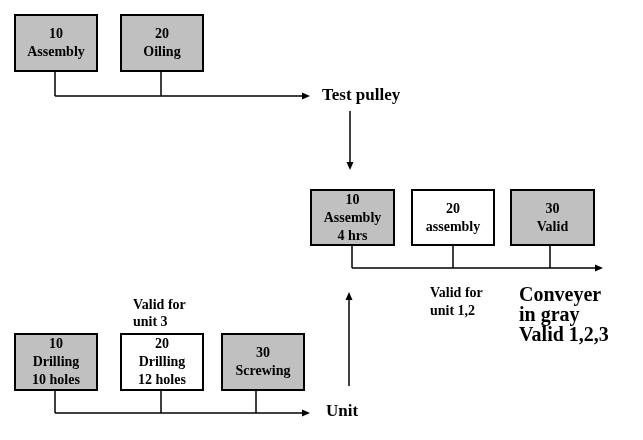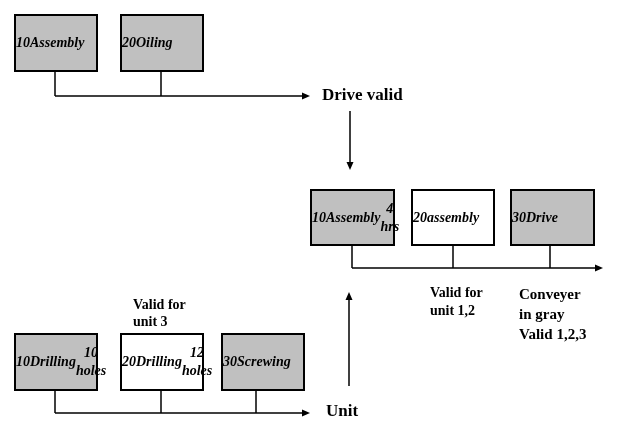--- a/index.html
+++ b/index.html
@@ -8,43 +8,42 @@
     width:643px;height:440px;
     background:var(--background,#ffffff);
     font-family:"Liberation Serif","DejaVu Serif",serif;
     overflow:hidden;
   }
   .connectors{position:absolute;left:0;top:0;width:643px;height:440px;}
   .pbox{
     position:absolute;
     box-sizing:border-box;
     border:2px solid var(--border,#000000);
-    display:flex;
-    align-items:center;
+    display:flex;flex-direction:column;
+    align-items:center;justify-content:center;
     text-align:center;
     font-weight:bold;font-size:14px;line-height:18px;
     color:#000;
-    font-style:italic;
   }
   .pbox.gray{background:var(--gray-fill,#c0c0c0);}
   .pbox.white{background:var(--white-fill,#ffffff);}
   .flow-label{
     position:absolute;
     font-weight:bold;font-size:17px;line-height:20px;
     color:#000;white-space:nowrap;
   }
   .note{
     position:absolute;
     font-weight:bold;font-size:14px;line-height:17px;
     color:#000;white-space:nowrap;
   }
   .note span, .legend span{display:block;}
   .legend{
     position:absolute;
-    font-weight:bold;font-size:15px;line-height:20px;
+    font-weight:bold;font-size:20px;line-height:20px;
     color:#000;white-space:nowrap;
   }
   svg line{stroke:var(--line,#000000);stroke-width:1.5;}
   svg polygon{fill:var(--line,#000000);}
 </style>
 </head>
 <body>
 
 <div class="canvas">
 
@@ -85,34 +84,34 @@
   </svg>
 
   <div class="pbox gray" style="left:14px;top:14px;width:84px;height:58px">
     <span>10</span>
     <span>Assembly</span>
   </div>
   <div class="pbox gray" style="left:120px;top:14px;width:84px;height:58px">
     <span>20</span>
     <span>Oiling</span>
   </div>
-  <div class="flow-label" style="left:322px;top:85px">Drive valid</div>
+  <div class="flow-label" style="left:322px;top:85px">Test pulley</div>
 
   <div class="pbox gray" style="left:310px;top:189px;width:85px;height:57px">
     <span>10</span>
     <span>Assembly</span>
     <span>4 hrs</span>
   </div>
   <div class="pbox white" style="left:411px;top:189px;width:84px;height:57px">
     <span>20</span>
     <span>assembly</span>
   </div>
   <div class="pbox gray" style="left:510px;top:189px;width:85px;height:57px">
     <span>30</span>
-    <span>Drive</span>
+    <span>Valid</span>
   </div>
 
   <div class="note" style="left:430px;top:284px;line-height:18px">
     <span>Valid for</span>
     <span>unit 1,2</span>
   </div>
 
   <div class="legend" style="left:519px;top:284px">
     <span>Conveyer</span>
     <span>in gray</span>

